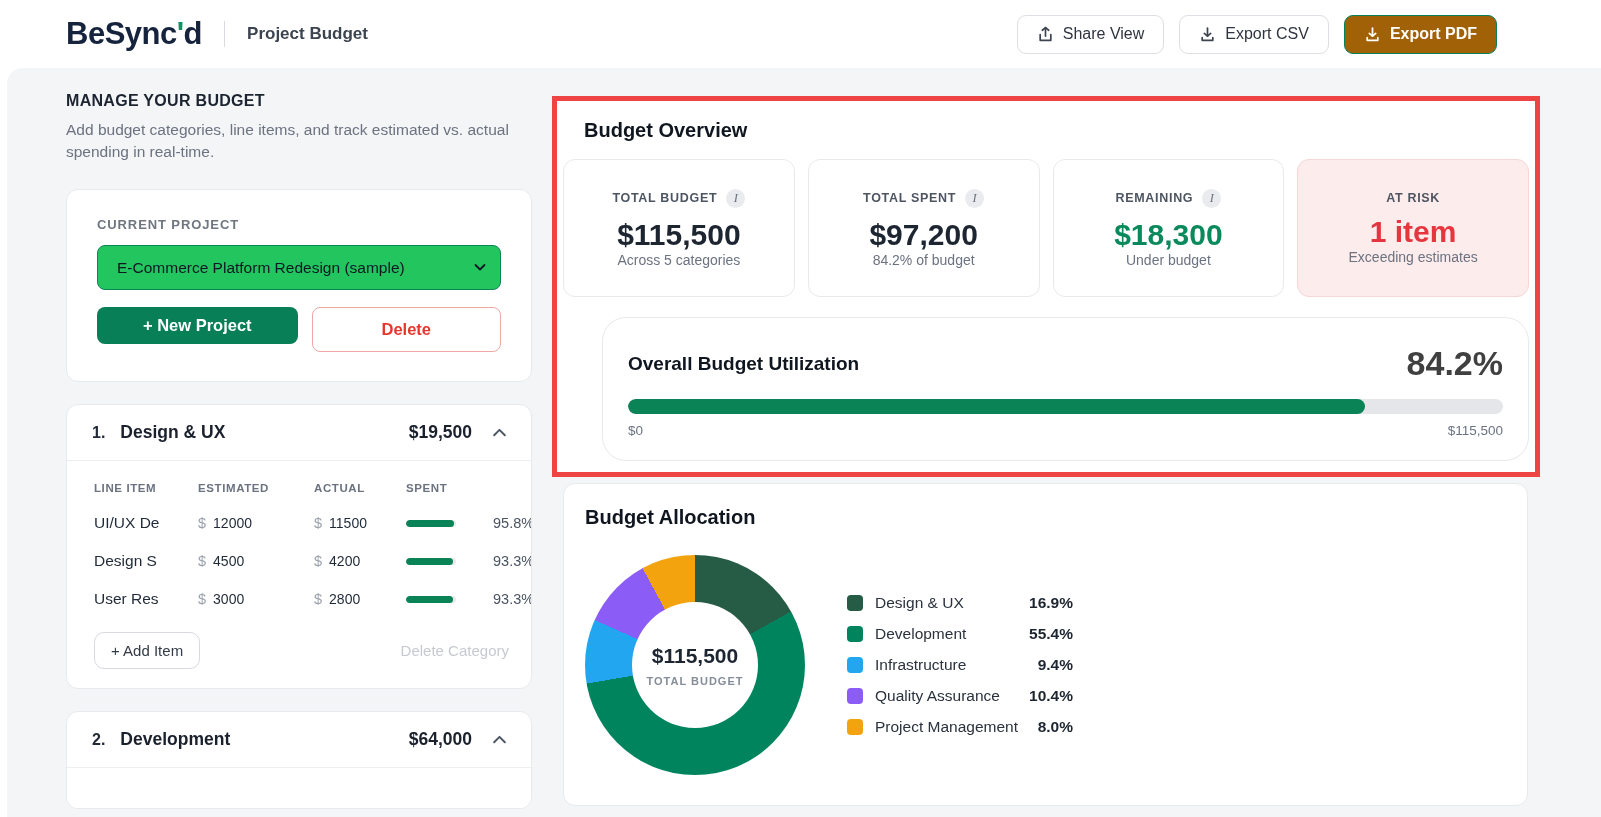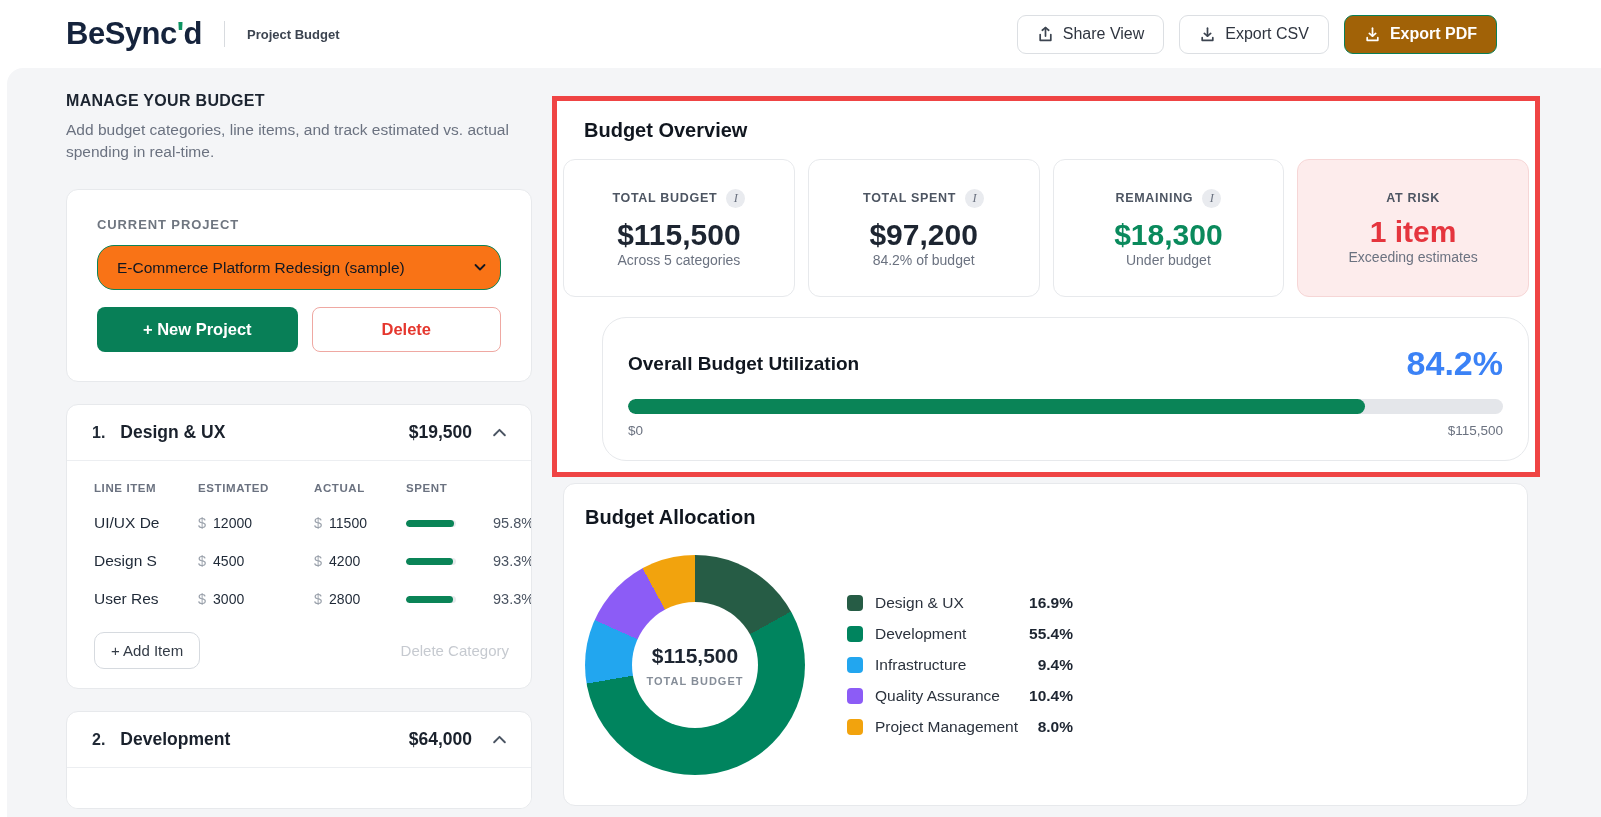--- a/index.html
+++ b/index.html
@@ -3,46 +3,46 @@
 <meta charset="utf-8">
 <style>
   * { margin:0; padding:0; box-sizing:border-box; font-family:"Liberation Sans", sans-serif; }
   html,body { width:1601px; height:817px; overflow:hidden; background:#fff; }
 
   
   .header { display:flex; align-items:center; height:68px; padding:0 104px 0 66px; background:#fff; }
   .logo { font-size:31px; font-weight:800; color:#15233C; letter-spacing:-0.5px; }
   .logo .apos { color:#0D9462; }
   .logo-divider { width:1px; height:26px; background:#d8dbdf; margin:0 22px; }
-  .page-title { font-size:13px; font-weight:700; color:#3c4450; }
+  .page-title { font-size:17px; font-weight:700; color:#3c4450; }
   .header-spacer { flex:1; }
   .header-actions { display:flex; gap:15px; }
   .btn { display:flex; align-items:center; gap:9px; height:39px; padding:0 19px; border-radius:9px;
          font-size:16px; cursor:pointer; }
   .btn-ghost { background:#fff; border:1px solid #dcdfe3; color:#2f3540; font-weight:500; }
   .btn-pdf { background:#a16207; border:1px solid #087F57; color:#fff; font-weight:600; }
   .btn svg { display:block; }
 
   
   .panel { position:relative; margin-left:7px; height:749px; background:#f4f5f7;
            border-top-left-radius:16px; padding:24px 0 0 59px; display:flex; align-items:flex-start; overflow:hidden; }
 
   
   .sidebar { width:466px; flex:none; }
   .sb-heading { font-size:16px; font-weight:700; color:#1c2430; letter-spacing:0.3px; }
   .sb-desc { margin-top:9px; font-size:15.5px; color:#6b7280; line-height:1.42; width:452px; }
   .card { background:#fff; border:1px solid #e7e9ec; border-radius:12px; }
   .project-card { margin-top:26px; padding:27px 30px 29px; }
   .field-label { font-size:13px; font-weight:700; color:#6f7680; letter-spacing:0.9px; }
   .select-wrap { position:relative; margin-top:13px; }
-  .select-wrap select { width:100%; height:45px; border:1.5px solid #0c8458; border-radius:17px;
-      font-size:15.5px; color:#111722; padding:0 38px 0 19px; appearance:none; -webkit-appearance:none; background:#f97316; }
+  .select-wrap select { width:100%; height:45px; border:1.5px solid #0c8458; border-radius:8px;
+      font-size:15.5px; color:#111722; padding:0 38px 0 19px; appearance:none; -webkit-appearance:none; background:#22c55e; }
   .select-chev { position:absolute; right:13px; top:14px; pointer-events:none; }
   .btn-row { display:flex; gap:14px; margin-top:17px; }
-  .btn-new { flex:1.07; height:45px; background:#087F57; color:#fff; border:none; border-radius:8px;
+  .btn-new { flex:1.07; height:37px; background:#087F57; color:#fff; border:none; border-radius:8px;
              font-size:16.5px; font-weight:700; cursor:pointer; }
   .btn-del { flex:1; height:45px; background:#fff; color:#E5372E; border:1px solid #efa8a2; border-radius:8px;
              font-size:16.5px; font-weight:700; cursor:pointer; }
 
   .cat-card { margin-top:22px; overflow:hidden; }
   .cat-head { display:flex; align-items:center; padding:17px 22px 17px 25px; }
   .cat-num { font-size:16px; font-weight:700; color:#212a36; margin-right:15px; }
   .cat-name { font-size:17.5px; font-weight:700; color:#1a212c; flex:1; }
   .cat-total { font-size:17.5px; font-weight:700; color:#1a212c; margin-right:18px; }
   .chev-btn { background:none; border:none; cursor:pointer; padding:2px; }
@@ -81,21 +81,21 @@
       font-family:"Liberation Serif", serif; font-style:italic; font-size:12.5px;
       display:flex; align-items:center; justify-content:center; }
   .stat-value { margin-top:10px; font-size:30px; font-weight:800; color:#1d2531; }
   .stat-value.green { color:#0A8A5C; }
   .stat-value.red { color:#E5353E; }
   .stat-sub { margin-top:0; font-size:14px; color:#6b7280; }
 
   .util-card { margin-top:20px; border:1px solid #e7e9ec; border-radius:24px; background:#fff; padding:26px 25px 22px;margin-left:39px; }
   .util-top { display:flex; align-items:center; justify-content:space-between; }
   .util-title { font-size:19px; font-weight:700; color:#10161f; }
-  .util-pct { font-size:34px; font-weight:800; color:#3b82f6; }
+  .util-pct { font-size:34px; font-weight:800; color:#404040; }
   .track { margin-top:16px; height:15px; border-radius:8px; background:#e4e6ea; overflow:hidden; }
   .fill { height:100%; background:#0A8457; border-radius:8px; }
   .util-labels { display:flex; justify-content:space-between; margin-top:9px; font-size:13.5px; color:#6b7280; }
 
   .alloc-card { margin-top:6px; margin-left:11px; width:965px; padding:22px 28px 30px 21px; }
   .alloc-row { display:flex; margin-top:26px; }
   .donut { width:220px; height:220px; border-radius:50%; position:relative; flex:none; }
   .donut-hole { position:absolute; inset:47px; background:#fff; border-radius:50%;
       display:flex; flex-direction:column; align-items:center; justify-content:center; }
   .donut-value { font-size:21px; font-weight:800; color:#1d2531; }

